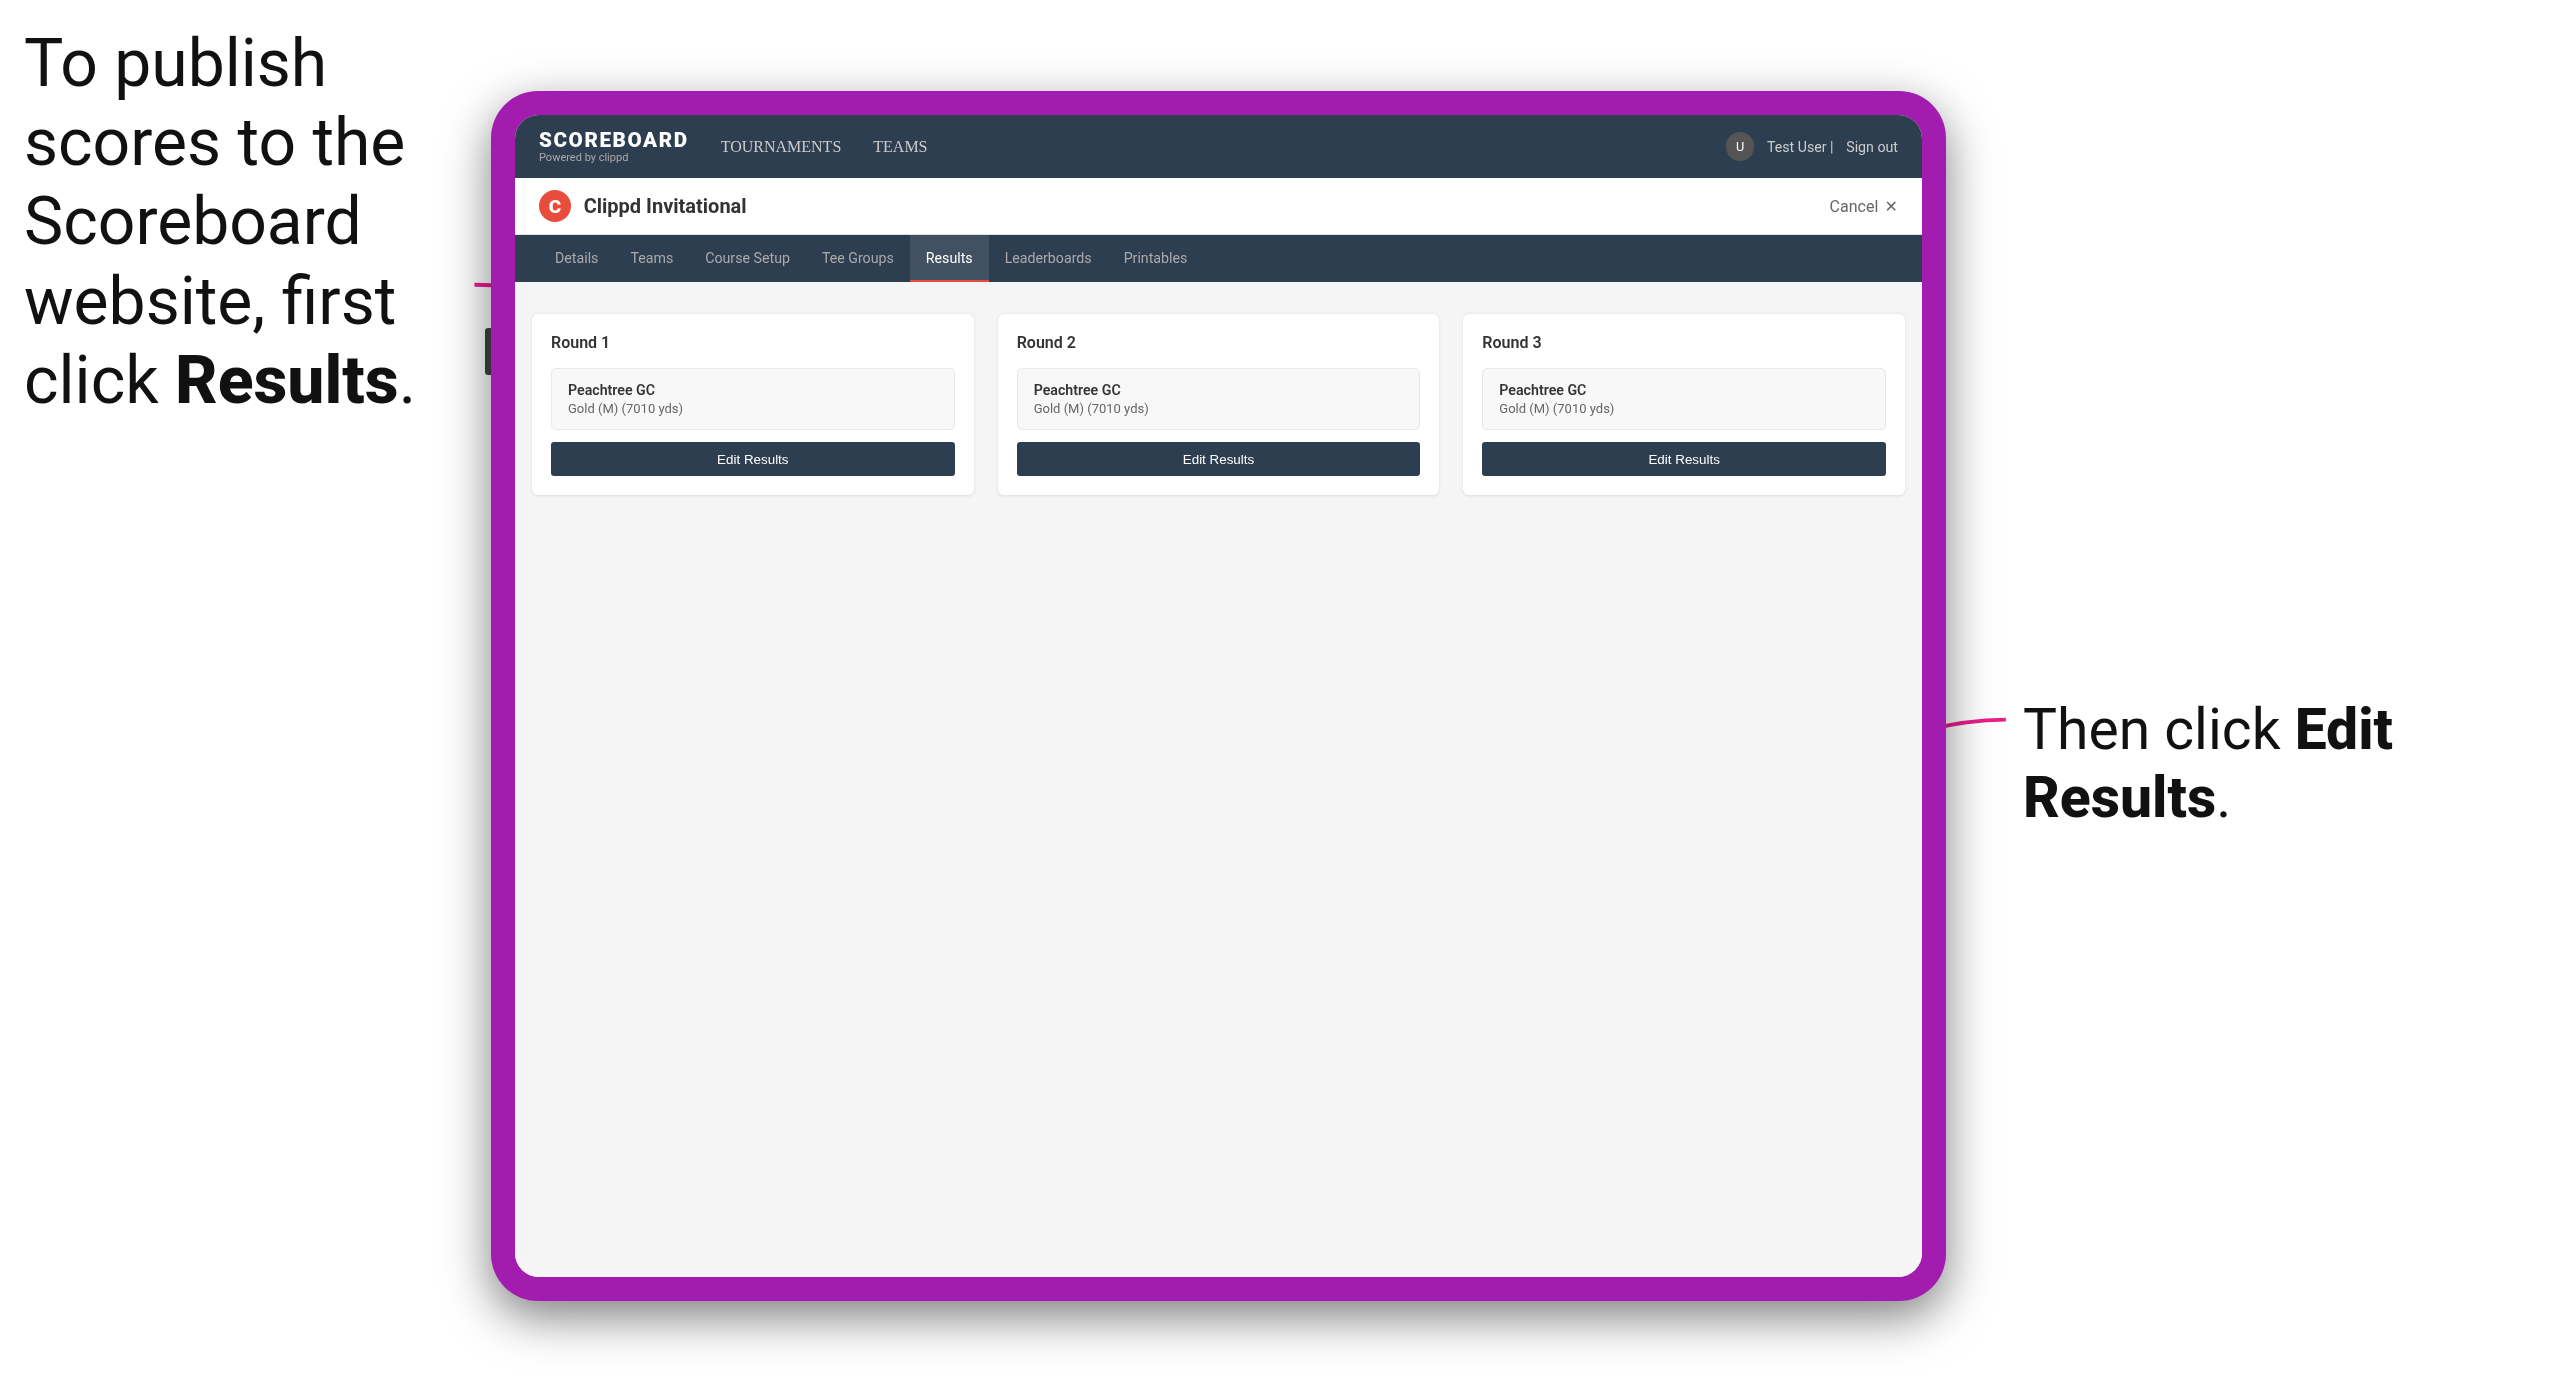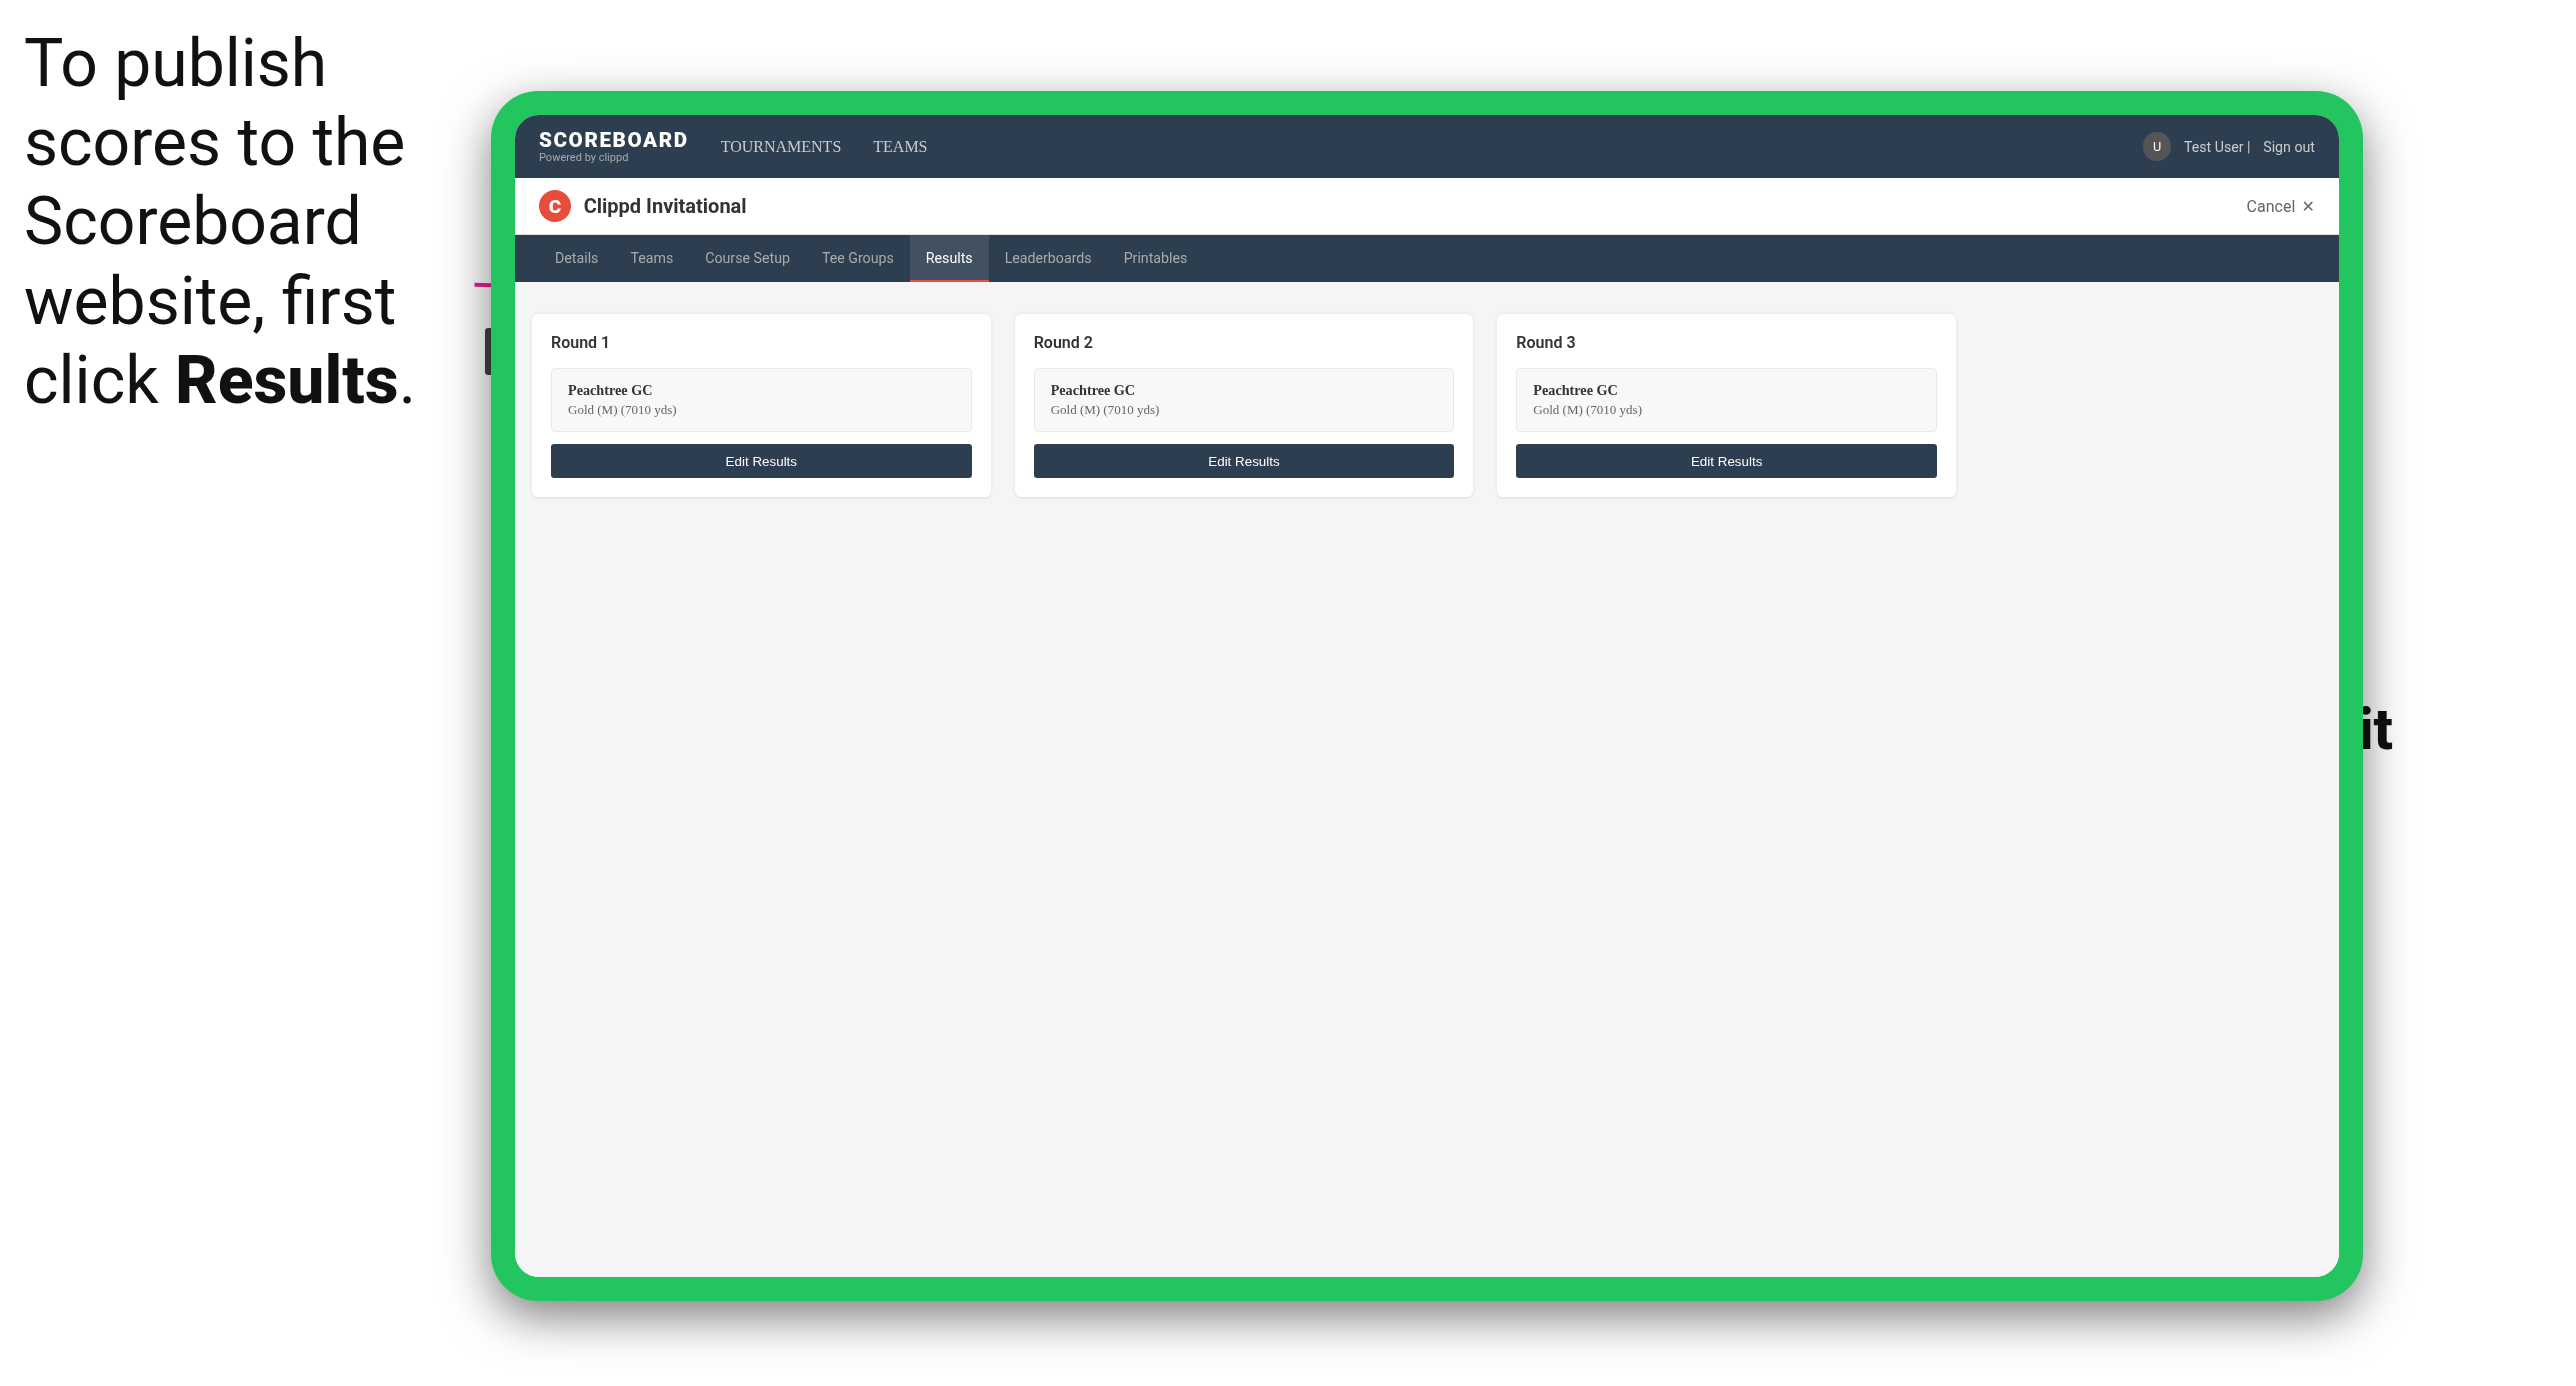--- a/index.html
+++ b/index.html
@@ -39,23 +39,23 @@
     }
     .instruction-right strong {
       font-weight: 800;
     }
 
     
     .tablet {
       position: absolute;
       top: 91px;
       left: 491px;
-      width: 1872px;
+      width: 1455px;
       height: 1210px;
-      background: #22c55e;
+      background: #a21caf;
       border-radius: 47px;
       padding: 24px;
       box-shadow: 0 16px 47px rgba(0,0,0,0.5);
     }
 
     .tablet-screen {
       width: 100%;
       height: 100%;
       background: #f0f0f0;
       border-radius: 24px;
@@ -239,21 +239,20 @@
       color: #333333;
       margin-bottom: 16px;
     }
 
     .course-card {
       background: #f8f8f8;
       border: 0.8px solid #e8e8e8;
       border-radius: 4.7px;
       padding: 12.7px 16px;
       margin-bottom: 12.7px;
-      font-family: Liberation Serif, serif;
     }
 
     .course-name {
       font-size: 14.2px;
       font-weight: 600;
       color: #333333;
       margin-bottom: 3.2px;
     }
 
     .course-detail {

